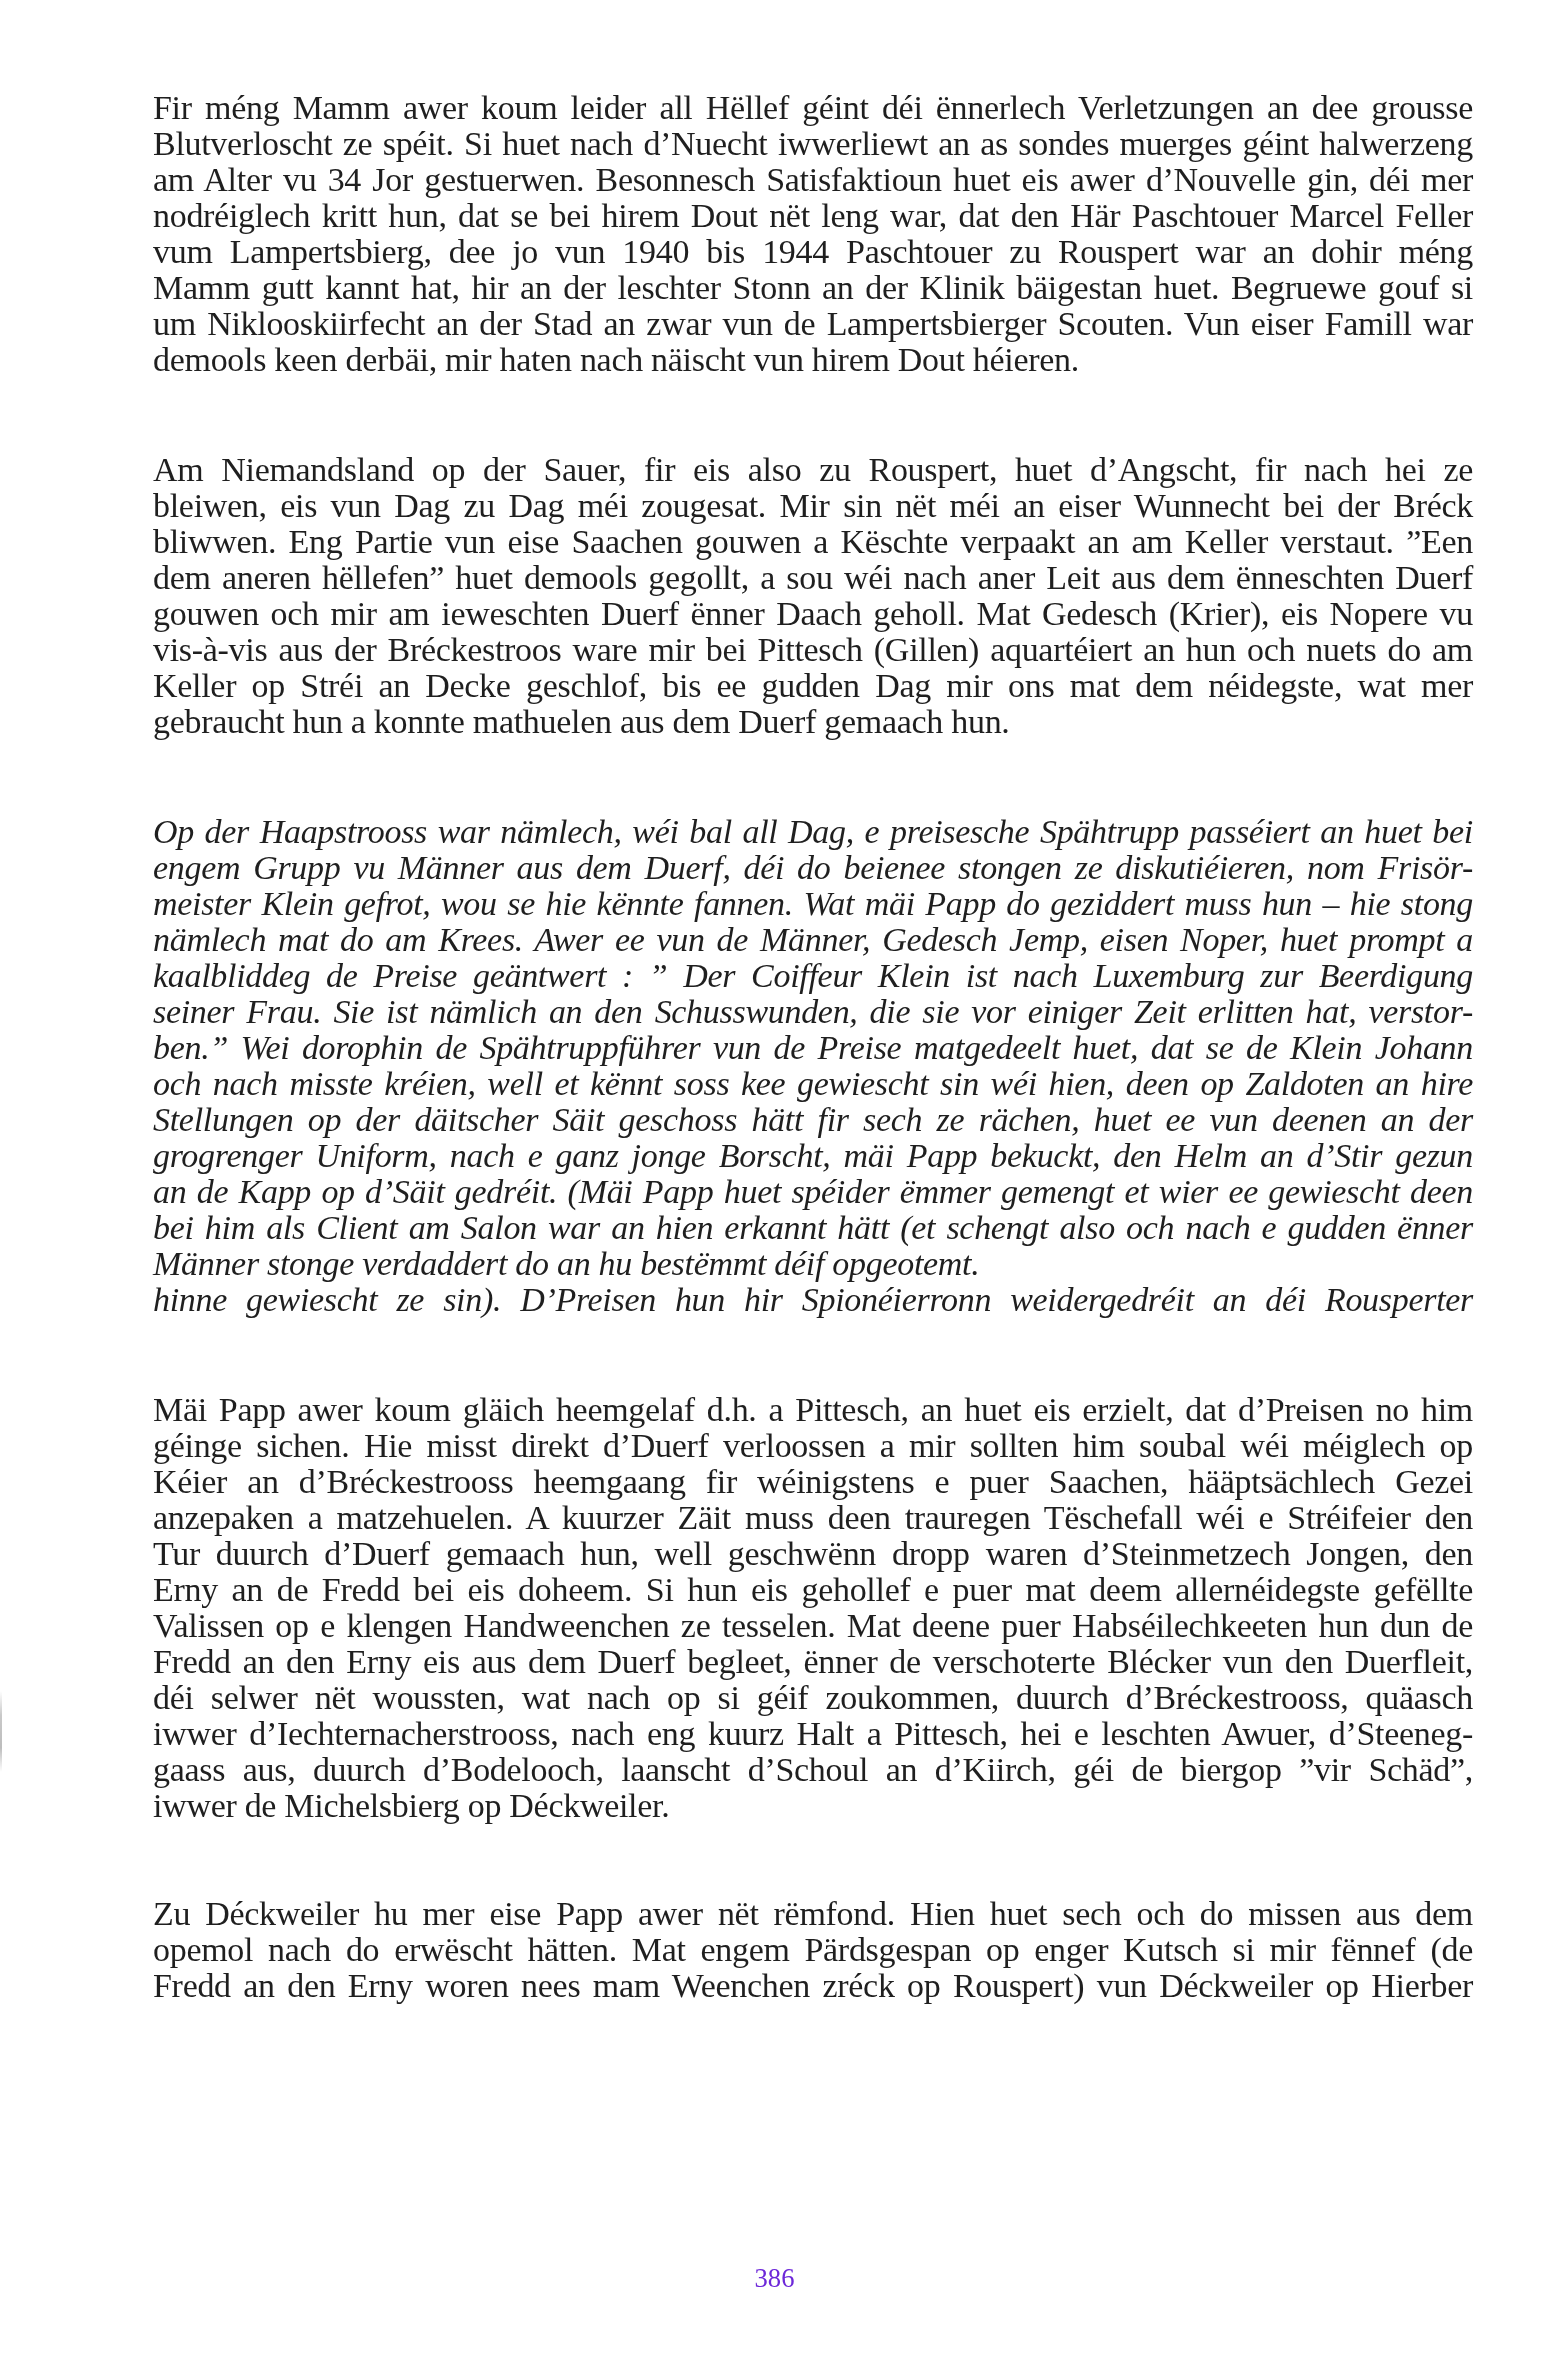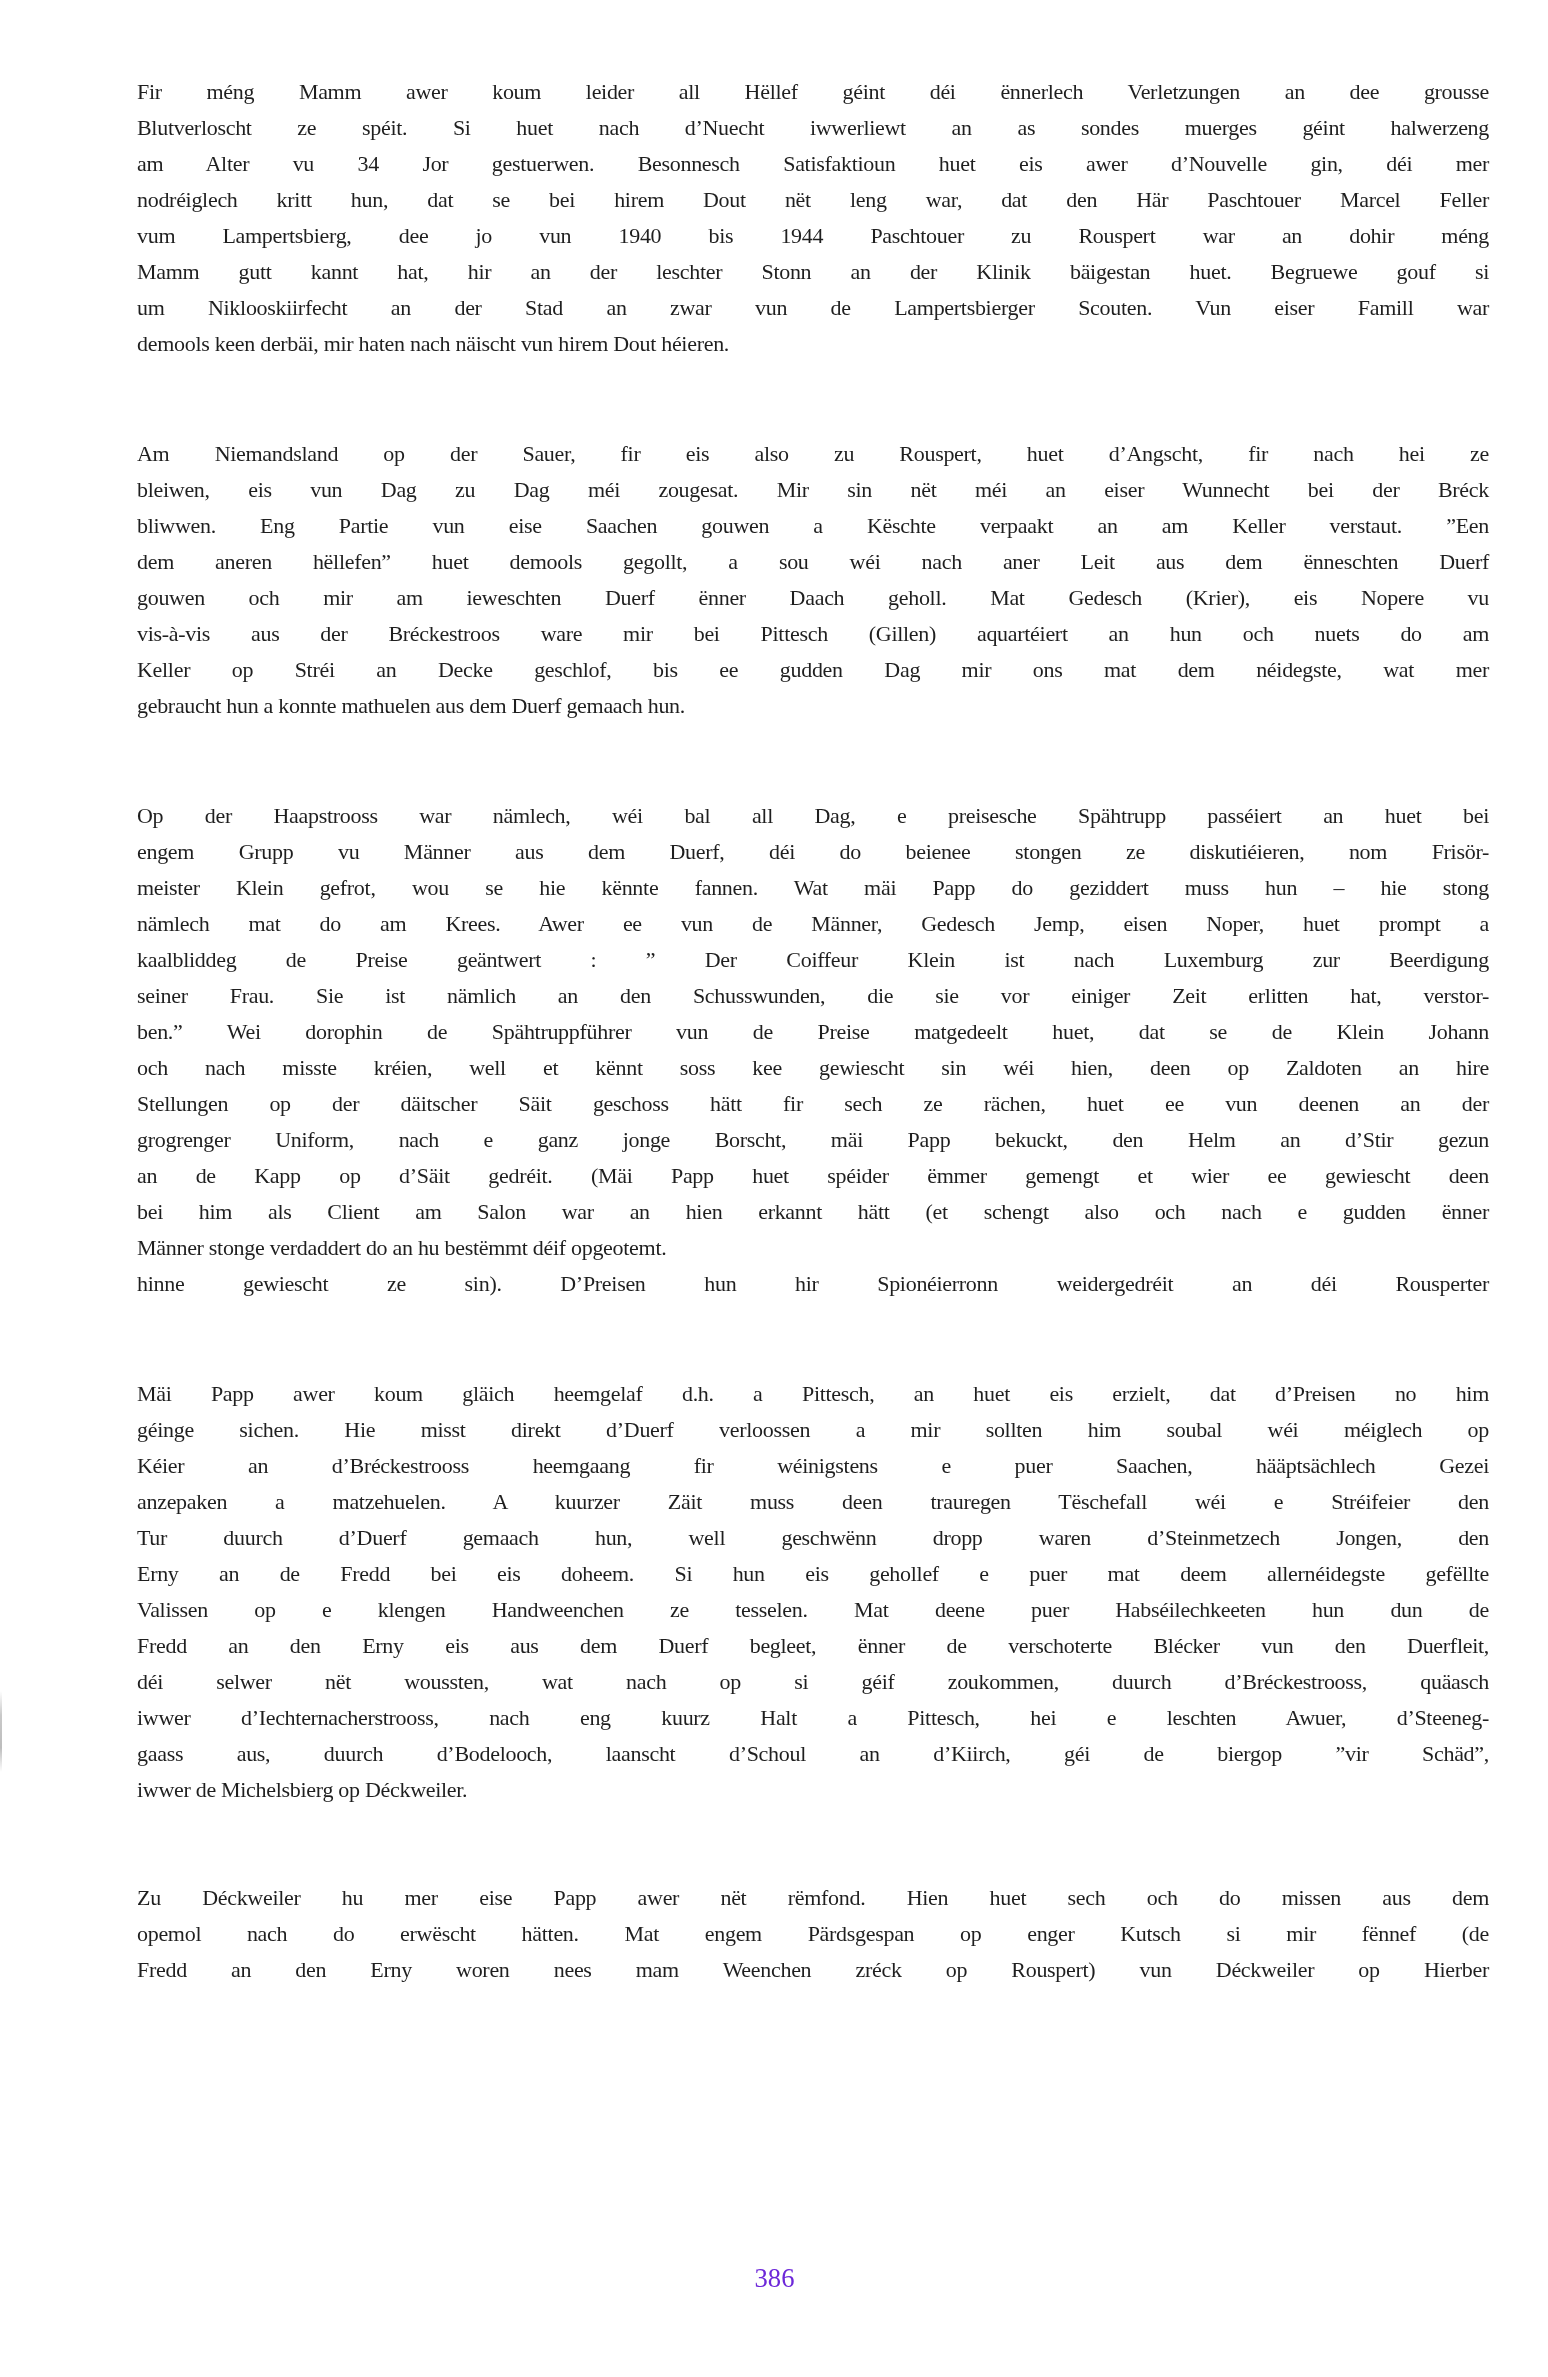--- a/index.html
+++ b/index.html
@@ -15,30 +15,30 @@
       font-family: "Liberation Serif", "DejaVu Serif", serif;
       color: #1f1f1f;
     }
     .page {
       position: absolute;
       left: 137px;
       top: 74px;
       width: 1352px;
     }
     .para {
-      font-size: 22px;
+      font-size: 34px;
       line-height: 36px;
       text-align: justify;
-      margin: 0;
+      margin: 16px;
       letter-spacing: -0.3px;
       word-spacing: 0px;
     }
     .para + .para { margin-top: 72px; }
     .para.p2 { margin-top: 74px; }
-    .para.p3 { margin-top: 74px; }
+    .para.p3 { margin-top: 74px; font-style: italic; }
     .para.p4 { margin-top: 74px; }
     .para.p5 { margin-top: 72px; font-family: Liberation Serif, serif; }
     .line {
       display: block;
       text-align: justify;
       text-align-last: justify;
       white-space: nowrap;
       height: 36px;
     }
     .line.last {

